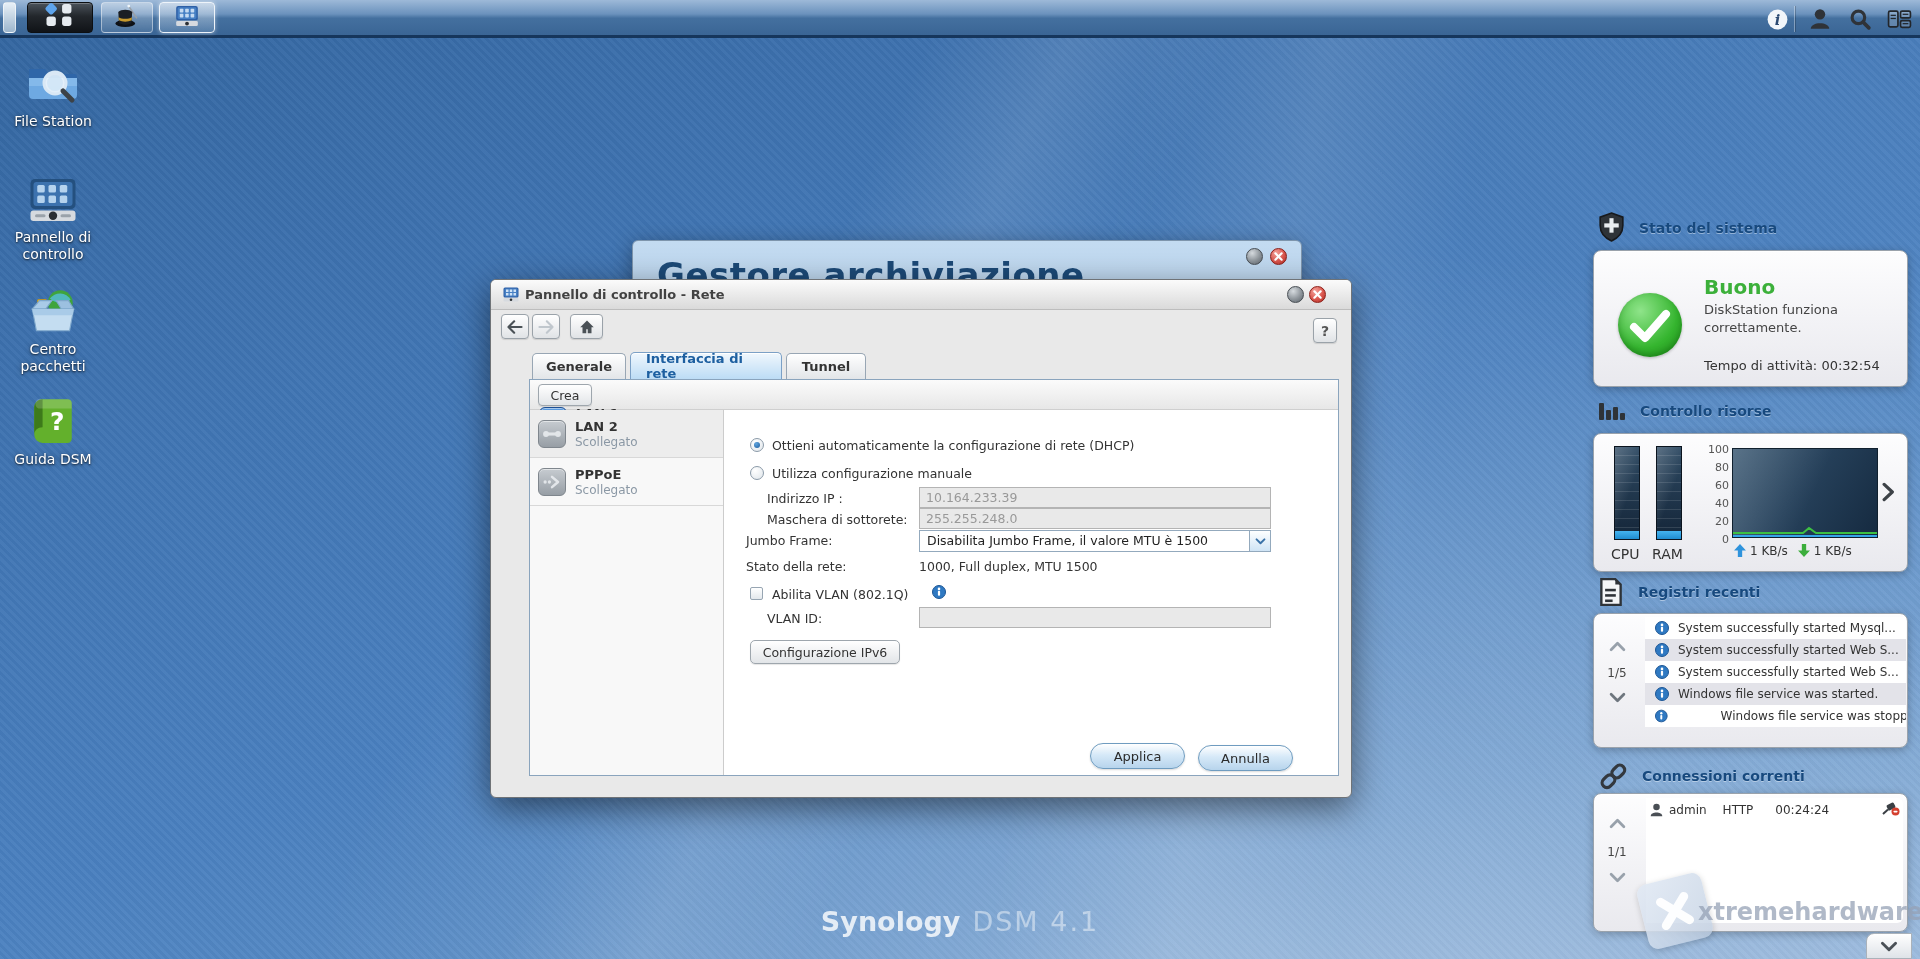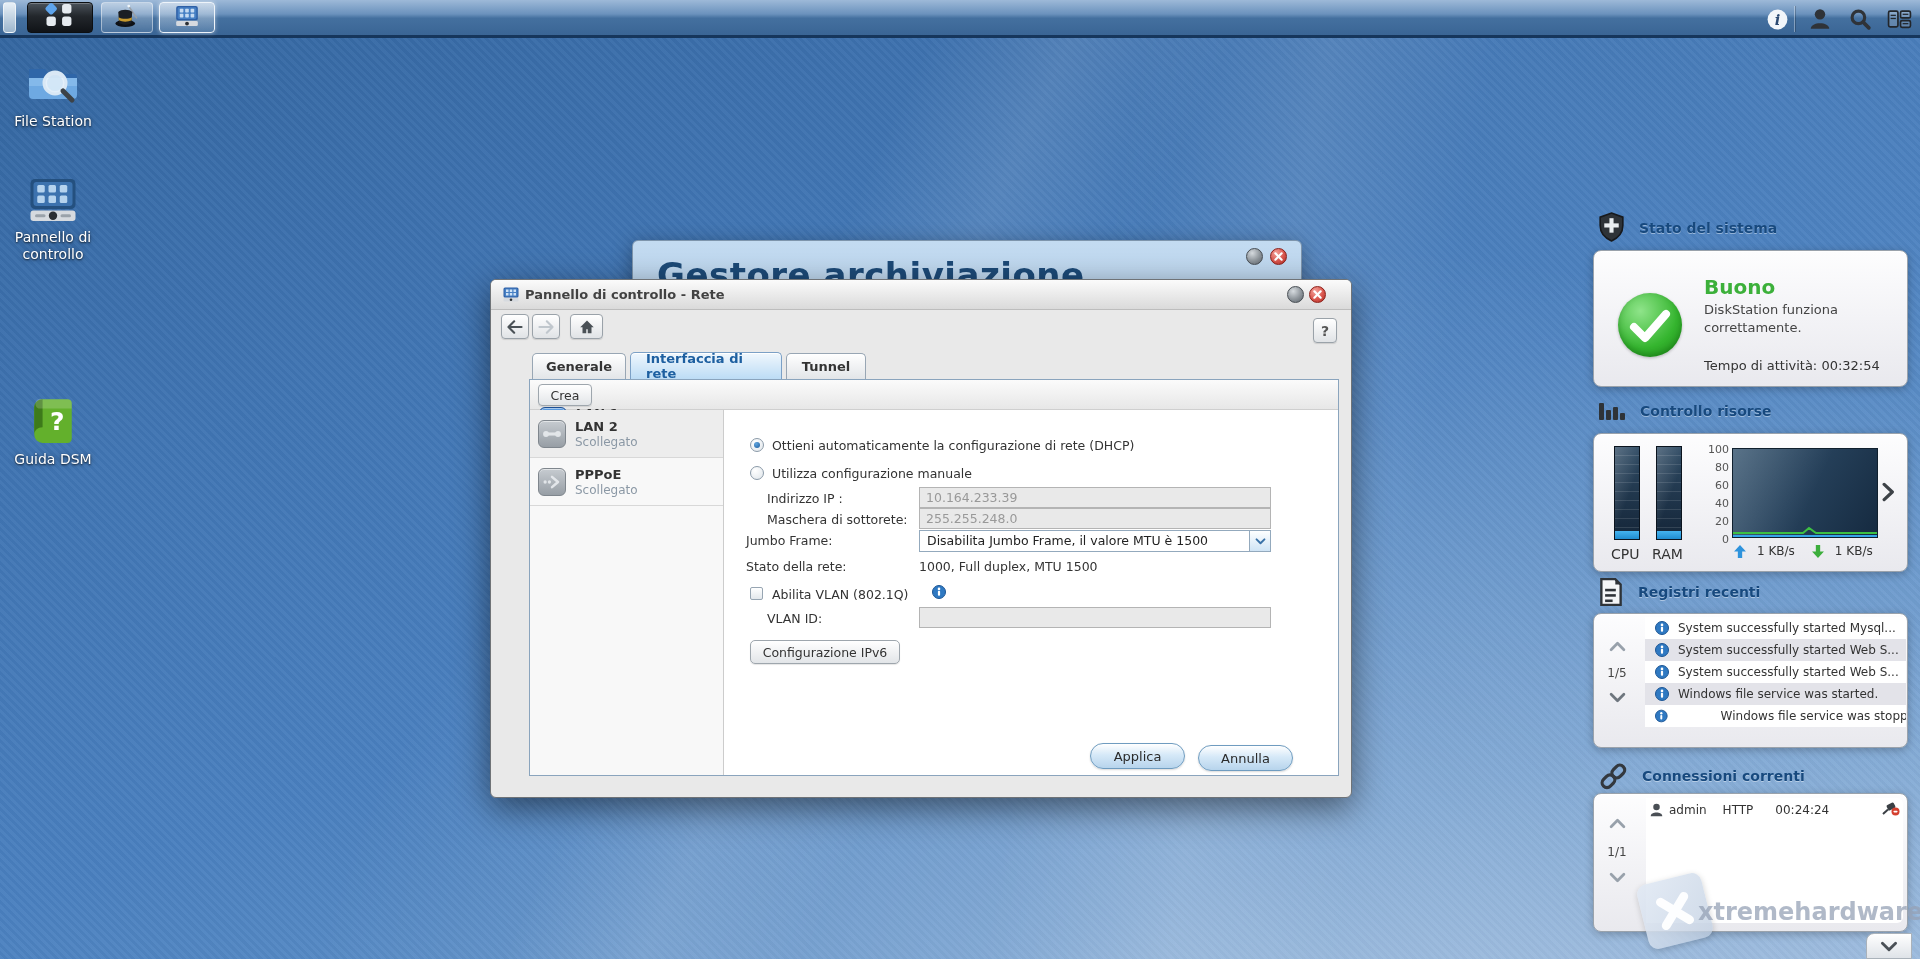--- a/index.html
+++ b/index.html
@@ -208,20 +208,32 @@
           <rect x="22.5" y="13" width="5" height="5" rx="1"></rect>
       </g>
       <rect x="3" y="23" width="30" height="7" rx="2" fill="#d6dadf"></rect>
       <circle cx="18" cy="26.5" r="2.8" fill="#2b2f33"></circle>
       <rect x="6" y="25.5" width="7" height="2" rx="1" fill="#9aa2aa"></rect>
       <rect x="23" y="25.5" width="7" height="2" rx="1" fill="#9aa2aa"></rect>
     </svg>
     <div class="lbl">Pannello di controllo</div>
   </div>
 
+  <div class="dicon" style="top:286px;">
+    <svg width="56" height="50" viewBox="0 0 54 46">
+      <circle cx="34" cy="15" r="12" fill="#3fa43d"></circle>
+      <path d="M24 11 a12 12 0 0 1 20 1 c-4 4 -14 5 -20 -1 z" fill="#58c0ea" opacity=".75"></path>
+      <rect x="12" y="12" width="9" height="9" rx="1.5" fill="#e8c33a" stroke="#b8922a"></rect>
+      <path d="M7 21 L14 13 H26 L20 21 Z" fill="#a9cbe8" stroke="#7fa8cc" stroke-width="1"></path>
+      <path d="M47 21 L42 13 H30 L35 21 Z" fill="#9cc0e0" stroke="#7fa8cc" stroke-width="1"></path>
+      <path d="M7 21 h40 l-4 21 H11 Z" fill="#c4ddf1" stroke="#7fa8cc" stroke-width="1"></path>
+      <path d="M7 21 h40 l-1.2 6 H8.2 Z" fill="#a9cbe8"></path>
+    </svg>
+    <div class="lbl">Centro pacchetti</div>
+  </div>
 
   <div class="dicon" style="top:396px;">
     <svg width="46" height="50" viewBox="0 0 44 48">
       <path d="M12 3 h24 a4 4 0 0 1 4 4 v34 a4 4 0 0 1 -4 4 H12 a8 8 0 0 1 -8 -8 V11 a8 8 0 0 1 8 -8 Z" fill="#63b02c"></path>
       <path d="M12 3 c-4.5 0 -8 3.5 -8 8 v26 c0 -4 3.5 -7 8 -7 Z" fill="#3d7a1a"></path>
       <path d="M12 3 h24 a4 4 0 0 1 4 4 v5 H8 a4 4 0 0 1 4 -9 Z" fill="rgba(255,255,255,.18)"></path>
       <text x="26" y="33" font-size="24" font-weight="bold" fill="#fff" text-anchor="middle" font-family="DejaVu Sans, sans-serif">?</text>
     </svg>
     <div class="lbl">Guida DSM</div>
   </div>
@@ -457,21 +469,21 @@
     <div class="axis" style="left:111px;top:81px;">20</div>
     <div class="axis" style="left:111px;top:99px;">0</div>
   </div>
   <div id="graph">
     <div class="sheen"></div>
     <svg width="146" height="90" viewBox="0 0 146 90" style="position:absolute;left:0;top:0;">
       <polyline points="0,84 70,84 76,79 83,84 146,84" fill="none" stroke="#3dc043" stroke-width="2"></polyline>
       <polyline points="0,87 146,87" fill="none" stroke="#35a6e8" stroke-width="2"></polyline>
     </svg>
   </div>
-  <div style="position:absolute;left:1734px;top:544px;display:flex;align-items:center;gap:11px;font-size:12px;color:#333;">
+  <div style="position:absolute;left:1734px;top:544px;display:flex;gap:4px;font-size:12px;color:#333;">
     <svg width="12" height="13" viewBox="0 0 11 12">
         <path d="M5.5 0 L11 6 H7.5 v6 H3.5 V6 H0 Z" fill="#2f93dc"></path>
       </svg>
     <span>1 KB/s</span>
     <svg width="12" height="13" viewBox="0 0 11 12" style="margin-left:6px;">
         <path d="M5.5 12 L0 6 H3.5 V0 H7.5 V6 H11 Z" fill="#3cae3c"></path>
       </svg>
     <span>1 KB/s</span>
   </div>
   <div style="position:absolute;left:1882px;top:482px;" class="chev">
@@ -599,14 +611,17 @@
       </svg>
   </div>
   <div id="xhw">xtremehardware.com</div>
 
   <div id="collapse-tab">
     <svg width="18" height="11" viewBox="0 0 16 10">
         <path d="M2 2 L8 8 L14 2" fill="none" stroke="#4a5056" stroke-width="2.6" stroke-linecap="round" stroke-linejoin="round"></path>
       </svg>
   </div>
 
+  <div id="syno-mark">
+    <span class="b">Synology</span><span class="v">DSM 4.1</span>
+  </div>
 
 </div>
 
 </body></html>

